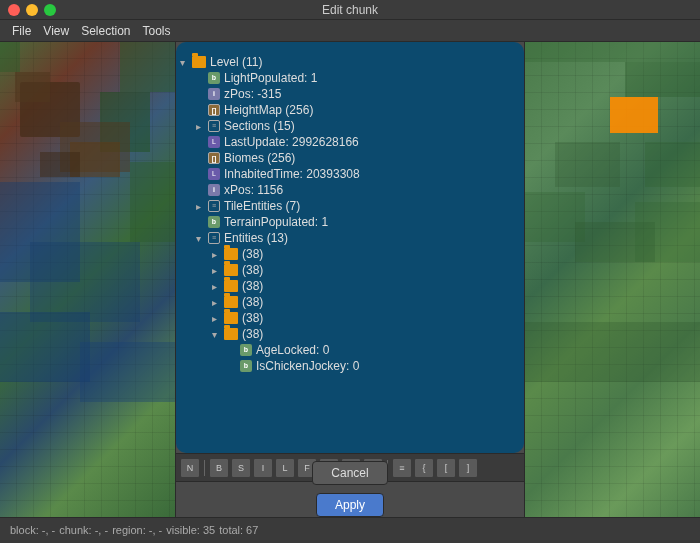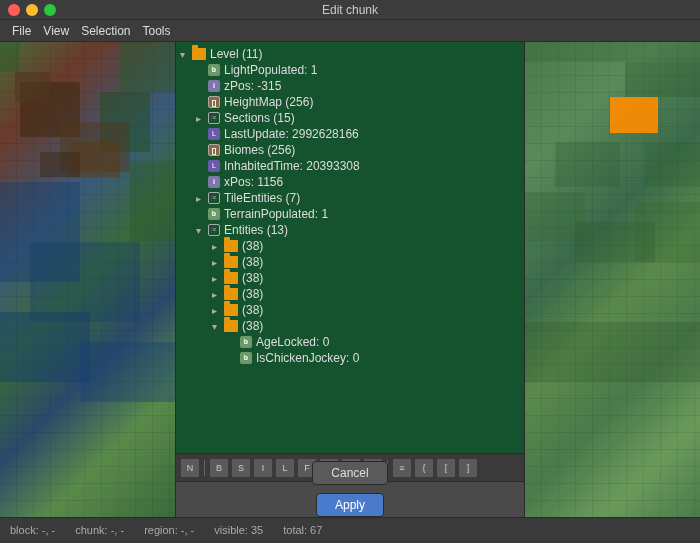--- a/index.html
+++ b/index.html
@@ -155,22 +155,23 @@
       border-left: 1px solid #2a2a2a;
       border-right: 1px solid #2a2a2a;
       overflow: hidden;
     }
 
     
     .tree-area {
       flex: 1;
       overflow-y: auto;
       overflow-x: hidden;
-      padding: 4px 0;
-      background: #14532d;
+      padding: 12px 0;
+      background: #0c4a6e;
+      border-radius: 10px;
     }
     .tree-area::-webkit-scrollbar {
       width: 10px;
     }
     .tree-area::-webkit-scrollbar-track {
       background: #3a3a3a;
     }
     .tree-area::-webkit-scrollbar-thumb {
       background: #666;
       border-radius: 3px;
@@ -352,21 +353,21 @@
       color: white;
     }
 
     
     .status-bar {
       height: 24px;
       background: #3a3a3a;
       display: flex;
       align-items: center;
       padding: 0 10px;
-      gap: 20px;
+      gap: 4px;
       border-top: 1px solid #2a2a2a;
     }
     .status-item {
       color: #aaa;
       font-size: 11px;
     }
   </style>
 </head>
 <body>
 

